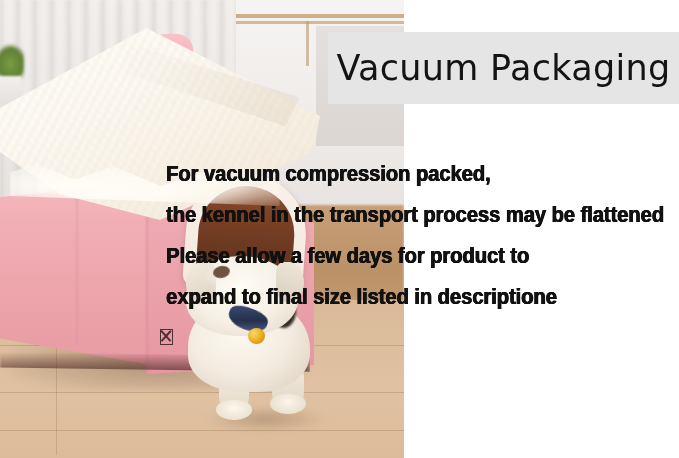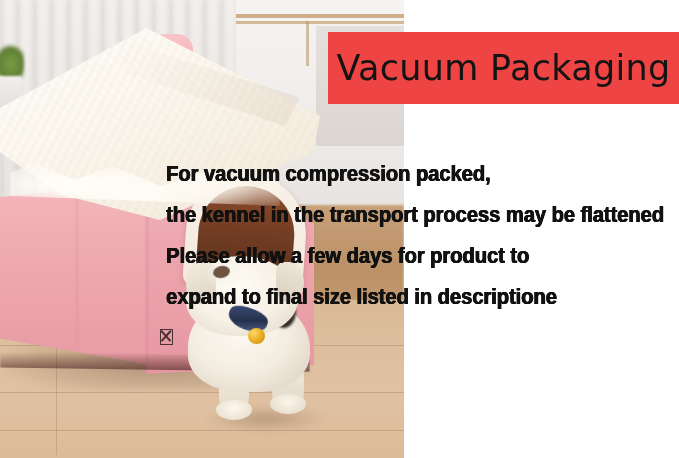--- a/index.html
+++ b/index.html
@@ -411,21 +411,21 @@
   .tofu::before { transform: rotate(48deg); }
   .tofu::after  { transform: rotate(-48deg); }
 
   
   .title-banner {
     position: absolute;
     left: 328px;
     top: 32px;
     width: 351px;
     height: 72px;
-    background: #ef4444;
+    background: #e5e5e5;
     display: flex;
     align-items: center;
     justify-content: center;
   }
   .title-text {
     color: #141414;
     font-family: "DejaVu Sans", sans-serif;
     font-size: 35px;
     font-weight: 400;
     letter-spacing: 0.3px;

